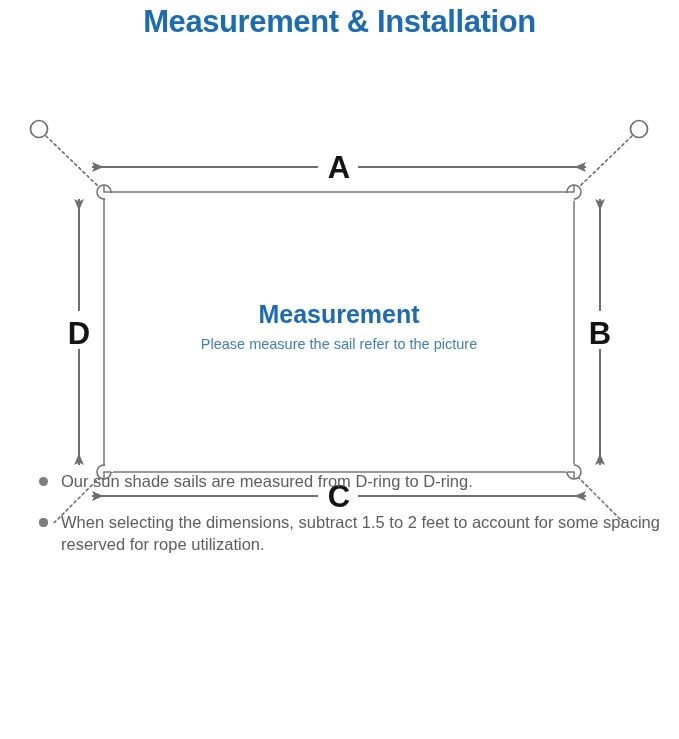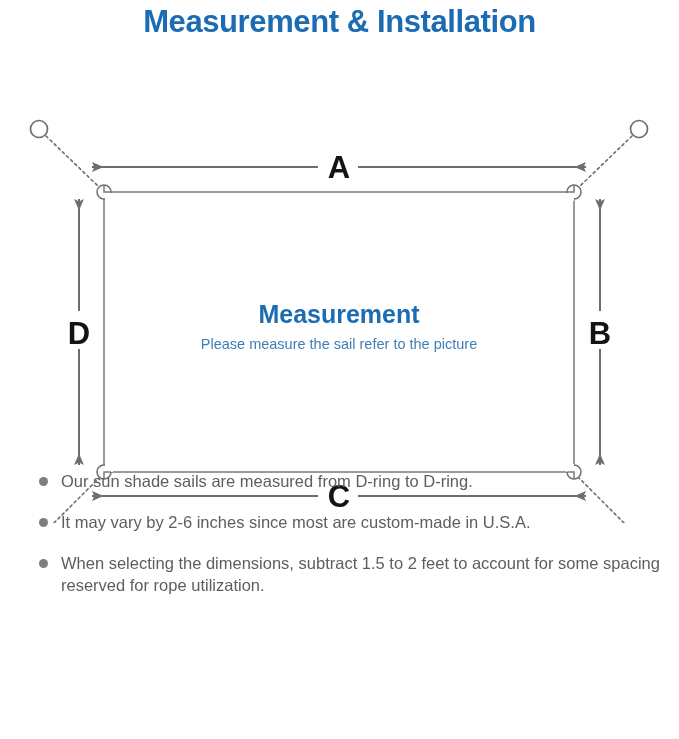--- a/index.html
+++ b/index.html
@@ -180,19 +180,18 @@
   </svg>
 </div>
 
 <ul id="notes-list">
   <li class="note-item">
     <span class="note-bullet"></span>
     <span>Our sun shade sails are measured from D-ring to D-ring.</span>
   </li>
   <li class="note-item">
     <span class="note-bullet"></span>
-    <span>It may vary by 2-6 inches since most are custom-made in U.S.A.</span>
   </li>
   <li class="note-item">
     <span class="note-bullet"></span>
     <span>When selecting the dimensions, subtract 1.5 to 2 feet to account for some spacing reserved for rope utilization.</span>
   </li>
 </ul>
 
 </body></html>

